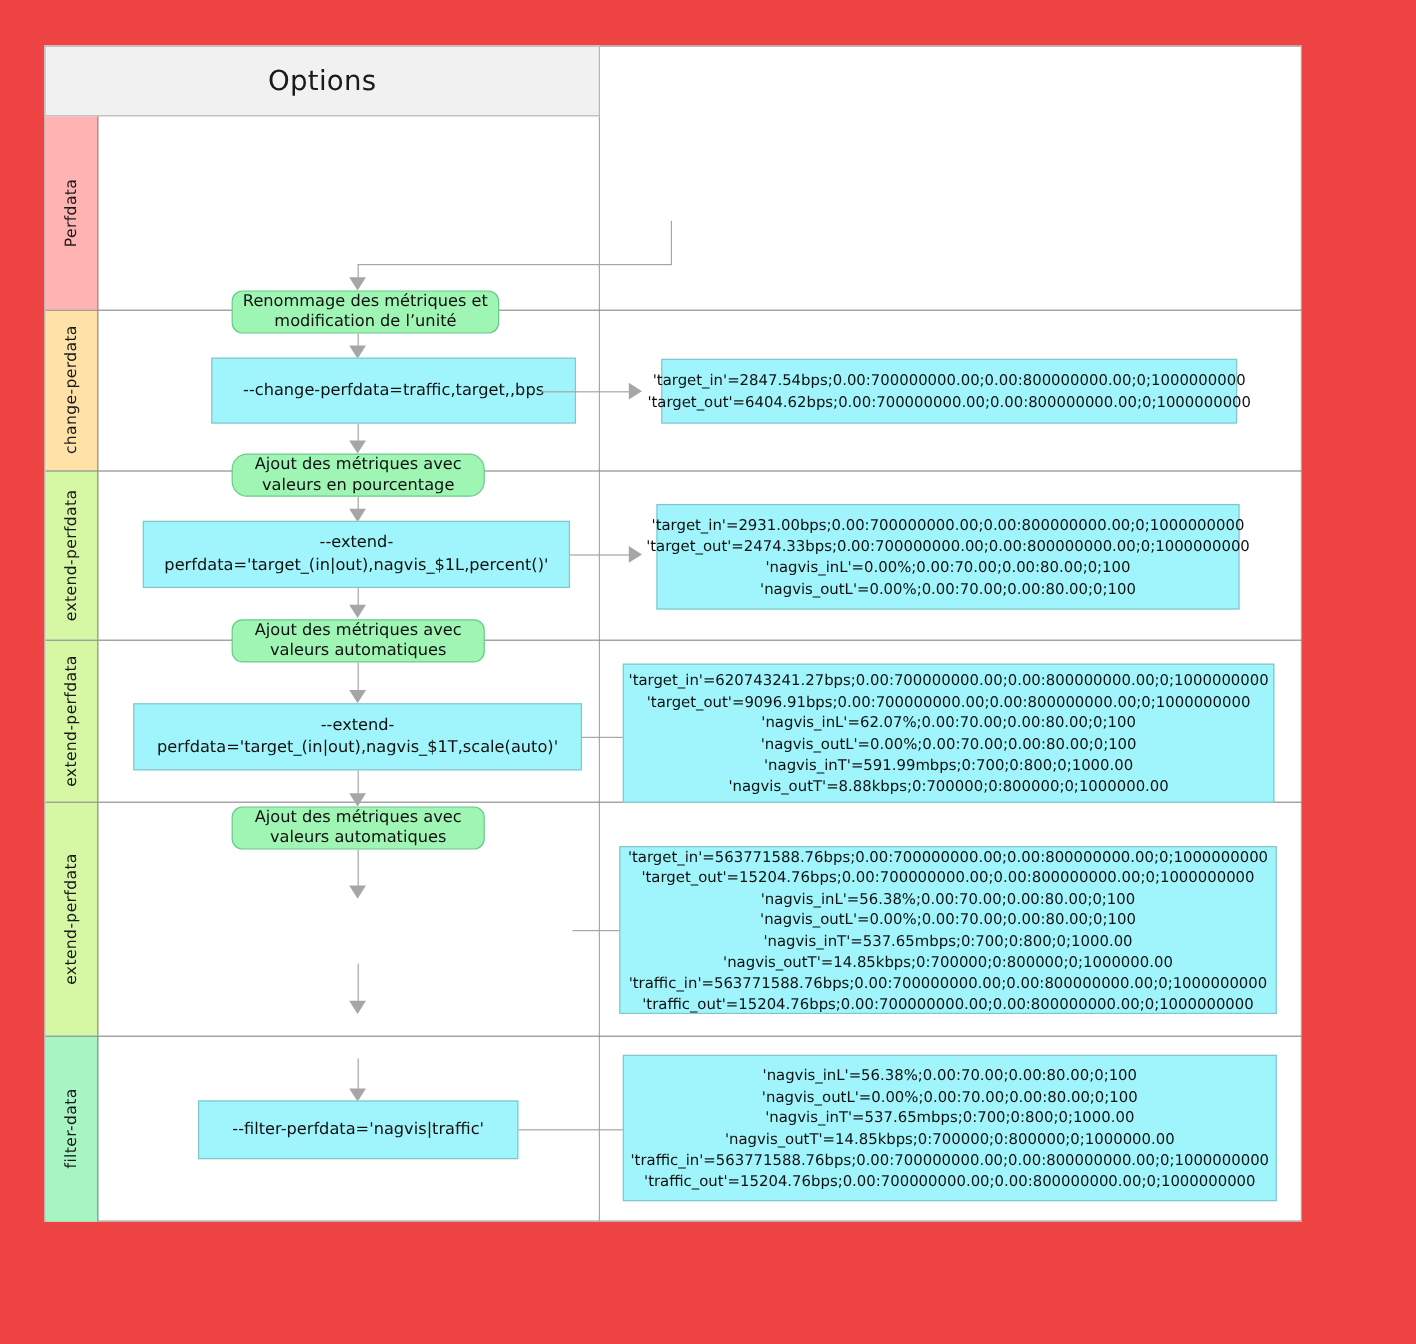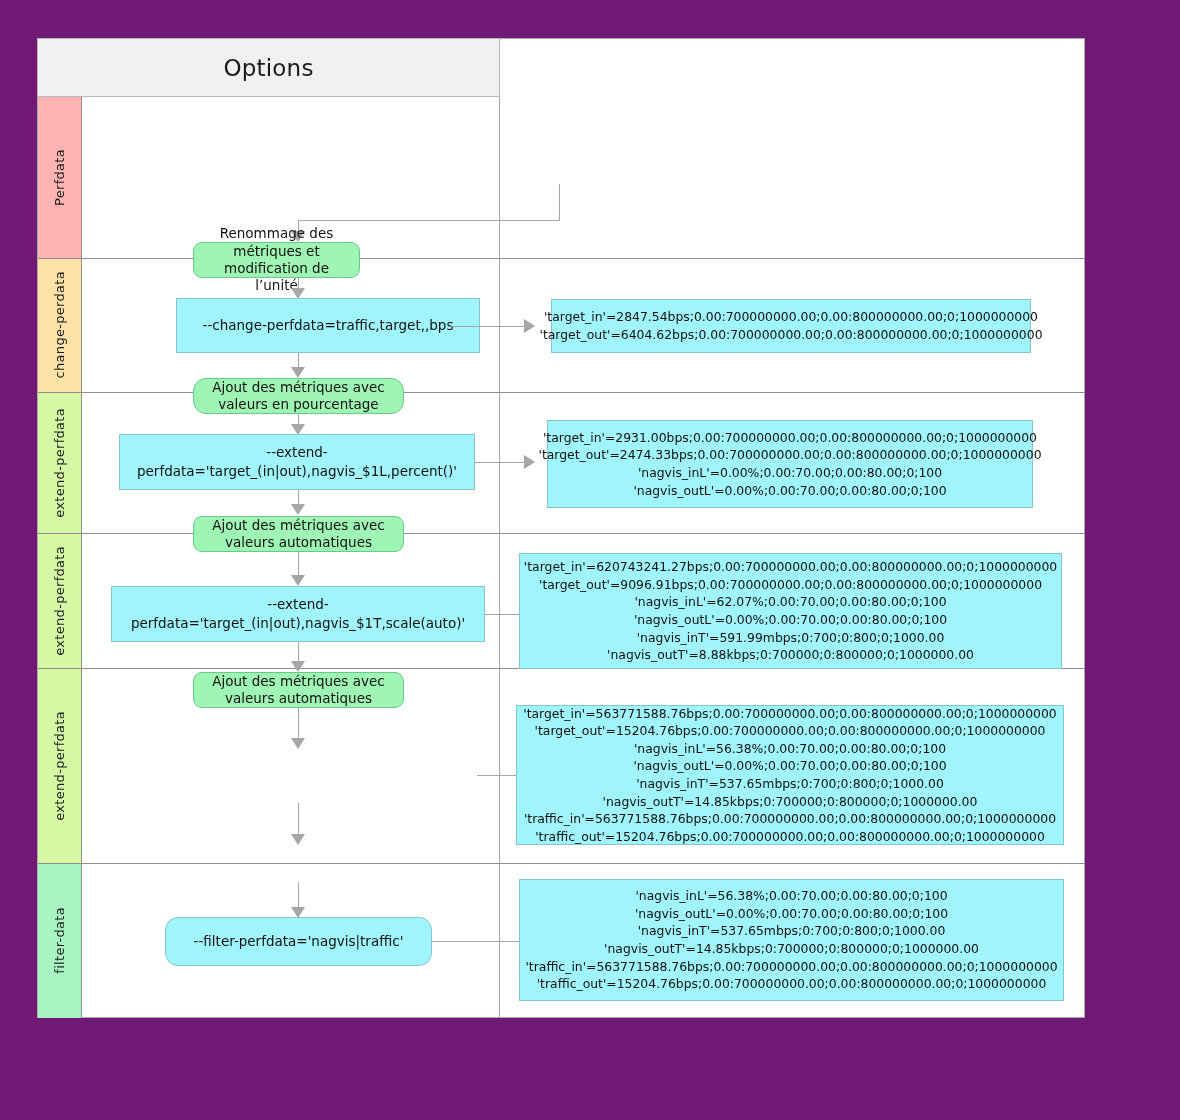--- a/index.html
+++ b/index.html
@@ -5,21 +5,21 @@
   html, body {
     margin: 0;
     padding: 0;
     background: #ffffff;
     font-family: "DejaVu Sans", sans-serif;
   }
   #canvas {
     position: relative;
     width: 1180px;
     height: 1120px;
-    background: #701a75;
+    background: #ef4444;
     overflow: hidden;
   }
 
   
   .frame {
     position: absolute;
     left: 37px;
     top: 38px;
     width: 1048px;
     height: 980px;
@@ -187,21 +187,21 @@
   <div class="lane-sep" style="top:533px;"></div>
   <div class="lane-sep" style="top:668px;"></div>
   <div class="lane-sep" style="top:863px;"></div>
 
 
   <div class="vline" style="left:559px; top:184px; height:37px;"></div>
   <div class="hline" style="left:298px; top:220px; width:262px;"></div>
   <div class="vline" style="left:298px; top:220px; height:14px;"></div>
   <div class="arrow-down" style="left:291px; top:231px;"></div>
 
-  <div class="node" style="left:193px; top:242px; width:167px; height:36px;">Renommage des métriques et
+  <div class="node" style="left:193px; top:242px; width:223px; height:36px;">Renommage des métriques et
 modification de l’unité</div>
 
   <div class="vline" style="left:298px; top:278px; height:12px;"></div>
   <div class="arrow-down" style="left:291px; top:288px;"></div>
 
   <div class="box opt" style="left:147px; top:298px; width:304px; height:55px;margin-left:29px;">--change-perfdata=traffic,target,,bps</div>
 
   <div class="hline" style="left:451px; top:326px; width:76px;"></div>
   <div class="arrow-right" style="left:524px; top:319px;"></div>
 
@@ -270,21 +270,21 @@
 'traffic_in'=563771588.76bps;0.00:700000000.00;0.00:800000000.00;0;1000000000
 'traffic_out'=15204.76bps;0.00:700000000.00;0.00:800000000.00;0;1000000000</div>
 
   <div class="vline" style="left:298px; top:803px; height:33px;"></div>
   <div class="arrow-down" style="left:291px; top:834px;"></div>
 
 
   <div class="vline" style="left:298px; top:882px; height:27px;"></div>
   <div class="arrow-down" style="left:291px; top:907px;"></div>
 
-  <div class="box opt" style="left:165px; top:917px; width:267px; height:49px;border-radius:13px;">--filter-perfdata='nagvis|traffic'</div>
+  <div class="box opt" style="left:165px; top:917px; width:267px; height:49px;">--filter-perfdata='nagvis|traffic'</div>
 
   <div class="hline" style="left:432px; top:941px; width:95px;"></div>
   <div class="arrow-right" style="left:524px; top:934px;"></div>
 
   <div class="box res" style="left:519px; top:879px; width:545px; height:122px;">'nagvis_inL'=56.38%;0.00:70.00;0.00:80.00;0;100
 'nagvis_outL'=0.00%;0.00:70.00;0.00:80.00;0;100
 'nagvis_inT'=537.65mbps;0:700;0:800;0;1000.00
 'nagvis_outT'=14.85kbps;0:700000;0:800000;0;1000000.00
 'traffic_in'=563771588.76bps;0.00:700000000.00;0.00:800000000.00;0;1000000000
 'traffic_out'=15204.76bps;0.00:700000000.00;0.00:800000000.00;0;1000000000</div>

